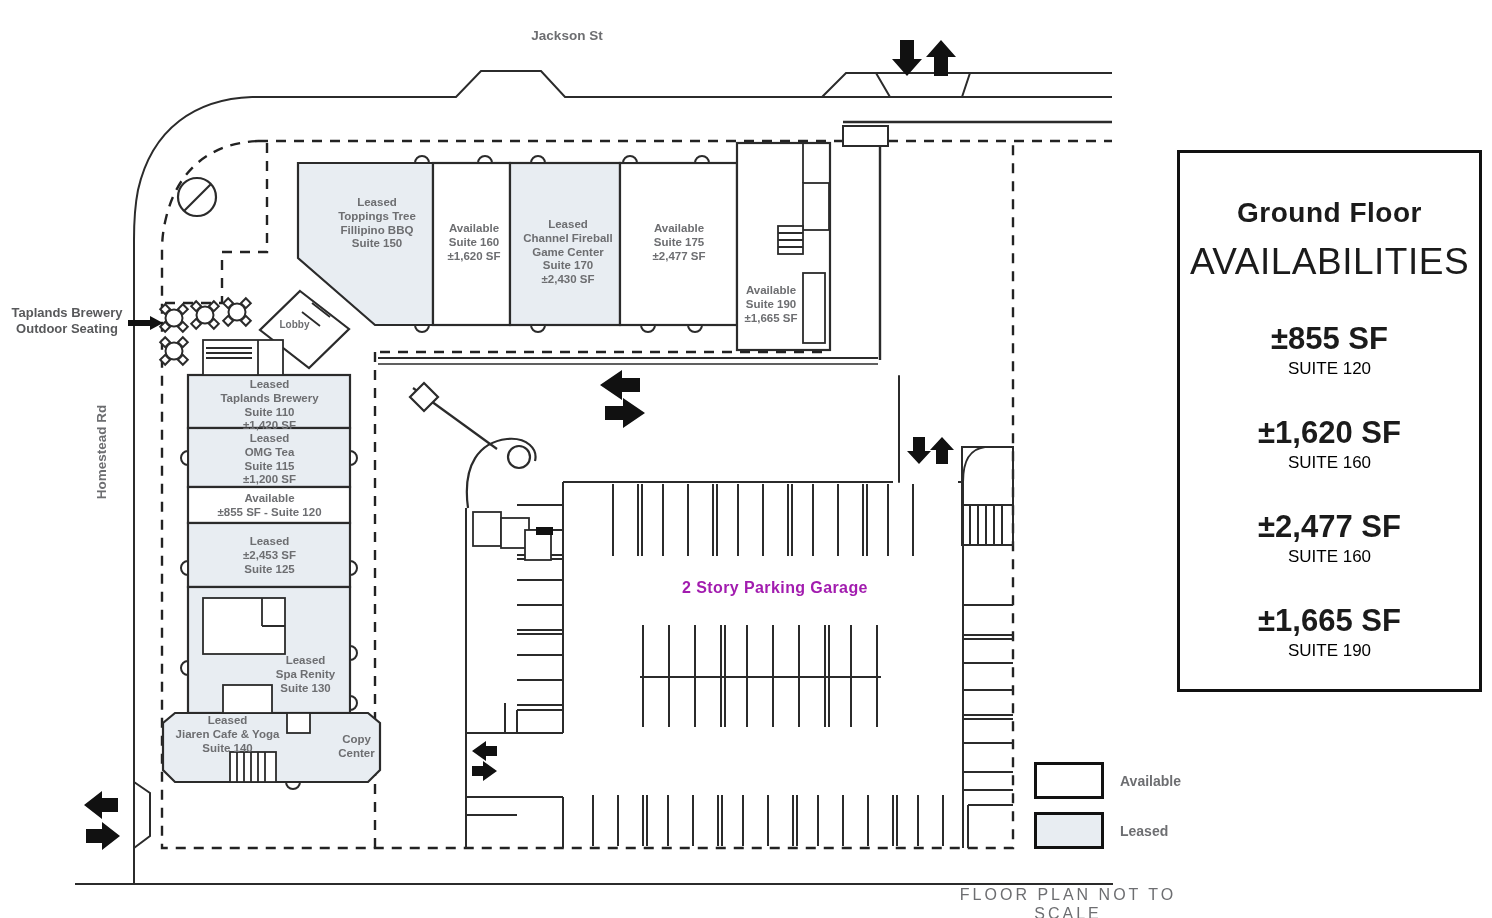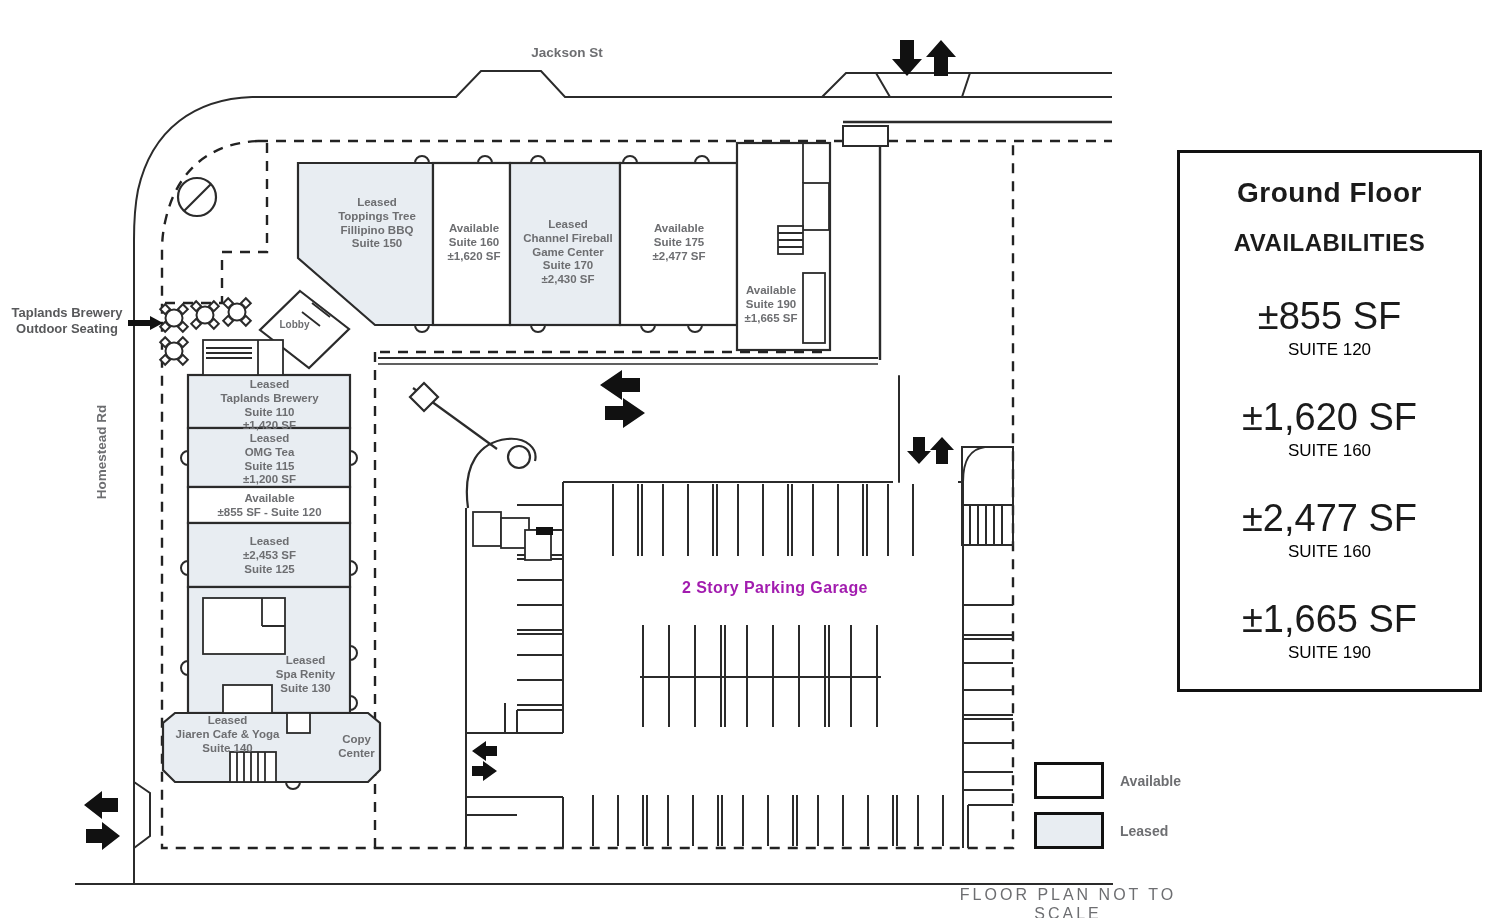--- a/index.html
+++ b/index.html
@@ -12,25 +12,25 @@
        font-weight:bold;font-size:11.5px;line-height:1.2;}
   .street-lbl{font-size:13.5px;color:#6d6e71}
   .rot{transform:rotate(-90deg);transform-origin:center center}
   .annot{font-size:13px;color:#58595b}
   .garage-lbl{font-size:16px;letter-spacing:.4px;color:#a21caf}
   .lobby-lbl{font-size:10px}
   .footer-lbl{font-size:16px;letter-spacing:3px;font-weight:500;color:#6d6e71}
   
   .panel{position:absolute;left:1177px;top:150px;width:305px;height:542px;
          border:3.5px solid #111;box-sizing:border-box;background:#fff;
-         text-align:center;padding-top:24px;color:#1b1b1b}
+         text-align:center;padding-top:44px;color:#1b1b1b}
   .panel-title1{font-size:28px;font-weight:600;letter-spacing:.5px}
-  .panel-title2{font-size:24px;font-weight:700;letter-spacing:.5px;margin-top:20px}
+  .panel-title2{font-size:37px;font-weight:400;letter-spacing:.5px;margin-top:12px}
   .panel-items{margin-top:38px;display:flex;flex-direction:column;gap:36px}
-  .p-size{font-size:38px;font-weight:400}
+  .p-size{font-size:31px;font-weight:700}
   .p-suite{font-size:17px;font-weight:500;margin-top:2px;color:#000000}
   
   .legend{position:absolute;left:1034px;top:762px;display:flex;flex-direction:column;gap:13px}
   .legend-row{display:flex;align-items:center}
   .legend-box{width:70px;height:37px;border:3px solid #111;box-sizing:border-box;background:#fff}
   .legend-box.leased-box{background:var(--leased-fill,#e8edf2)}
   .legend-txt{margin-left:16px;font-size:14px;font-weight:bold;color:#6d6e71}
 </style>
 </head>
 <body>
@@ -159,21 +159,21 @@
     <path d="M913,437 H925 V451 H931 L919,464 L907,451 H913 Z"></path>
     <path d="M936,464 V450 H930 L942,437 L954,450 H948 V464 Z"></path>
     <path d="M497,746 V756 H486 V761 L472,751 L486,741 V746 Z"></path>
     <path d="M472,766 V776 H483 V781 L497,771 L483,761 V766 Z"></path>
     <path d="M118,798 V812 H102 V819 L84,805 L102,791 V798 Z"></path>
     <path d="M86,829 V843 H102 V850 L120,836 L102,822 V829 Z"></path>
     <path d="M128,320 H150 V316 L163,323 L150,330 V326 H128 Z"></path>
   </g>
 </svg>
 
-<div class="lbl street-lbl" style="left:505px;top:45px;width:124px">Jackson St</div>
+<div class="lbl street-lbl" style="left:505px;top:28px;width:124px">Jackson St</div>
 <div class="lbl street-lbl rot" style="left:42px;top:444px;width:120px">Homestead Rd</div>
 <div class="lbl annot" style="left:6px;top:305px;width:122px">Taplands Brewery
 Outdoor Seating</div>
 
 <div class="lbl" style="left:302px;top:196px;width:150px">Leased
 Toppings Tree
 Fillipino BBQ
 Suite 150</div>
 <div class="lbl" style="left:414px;top:222px;width:120px">Available
 Suite 160

